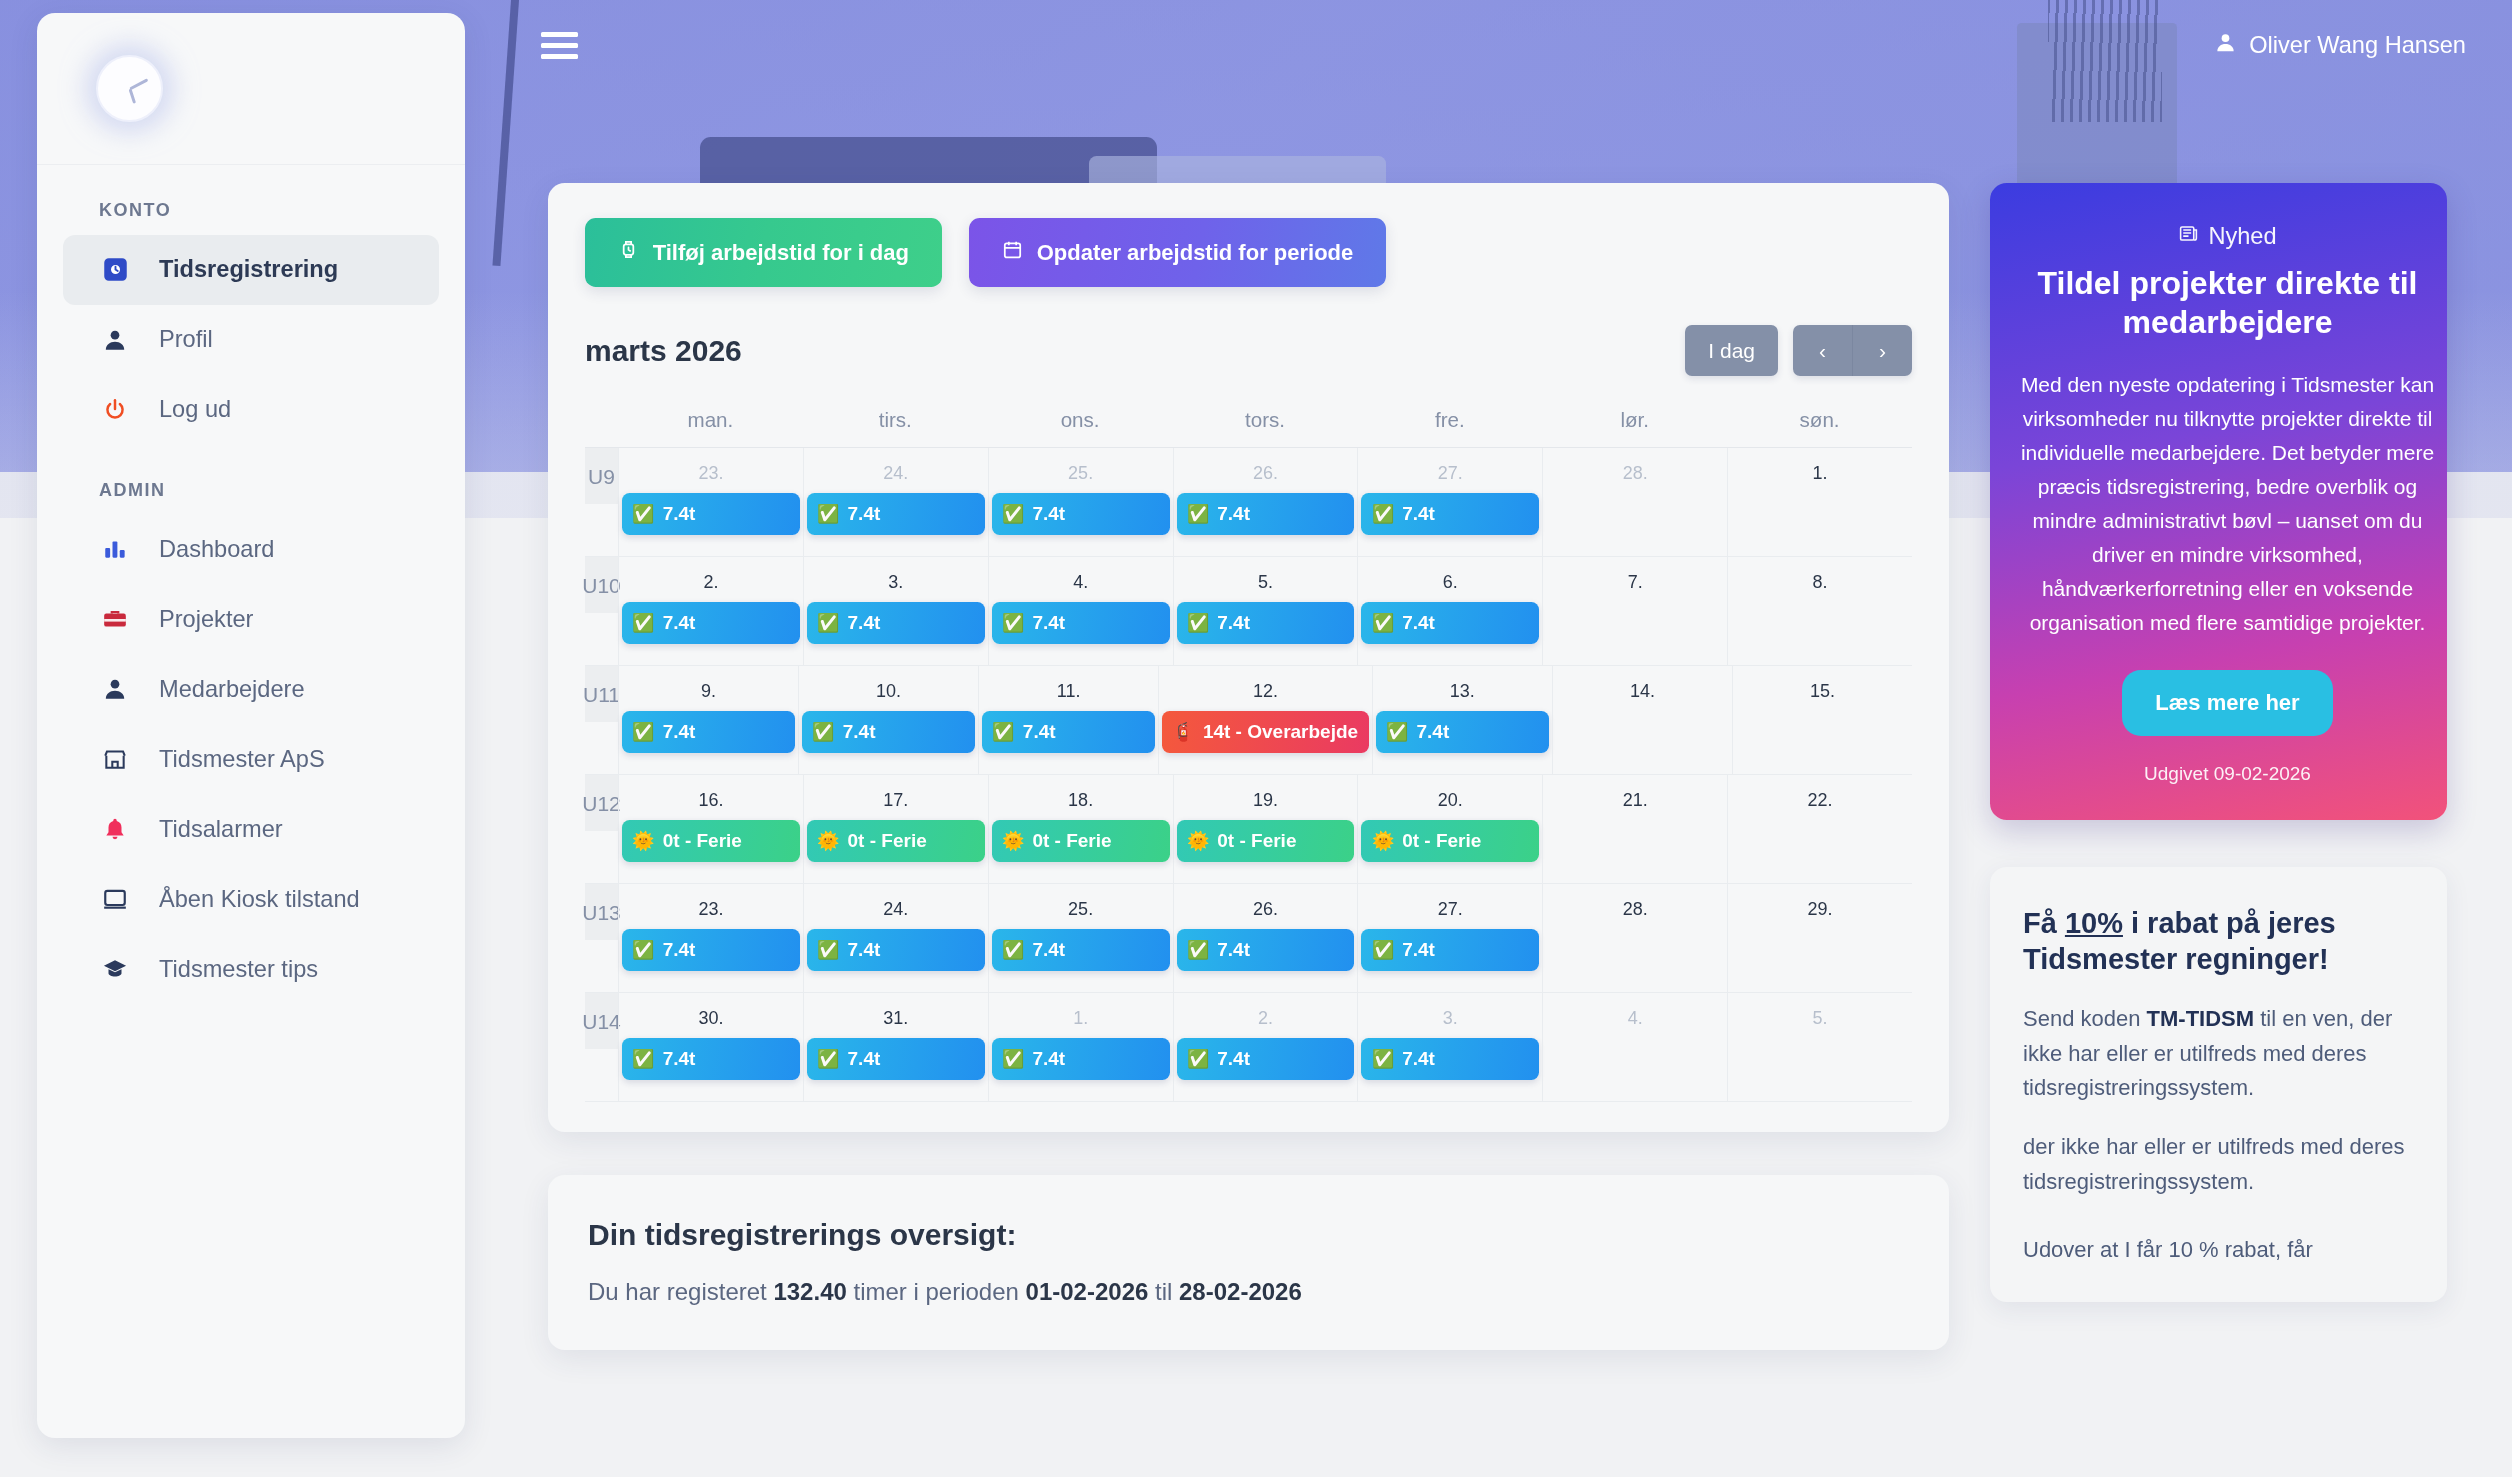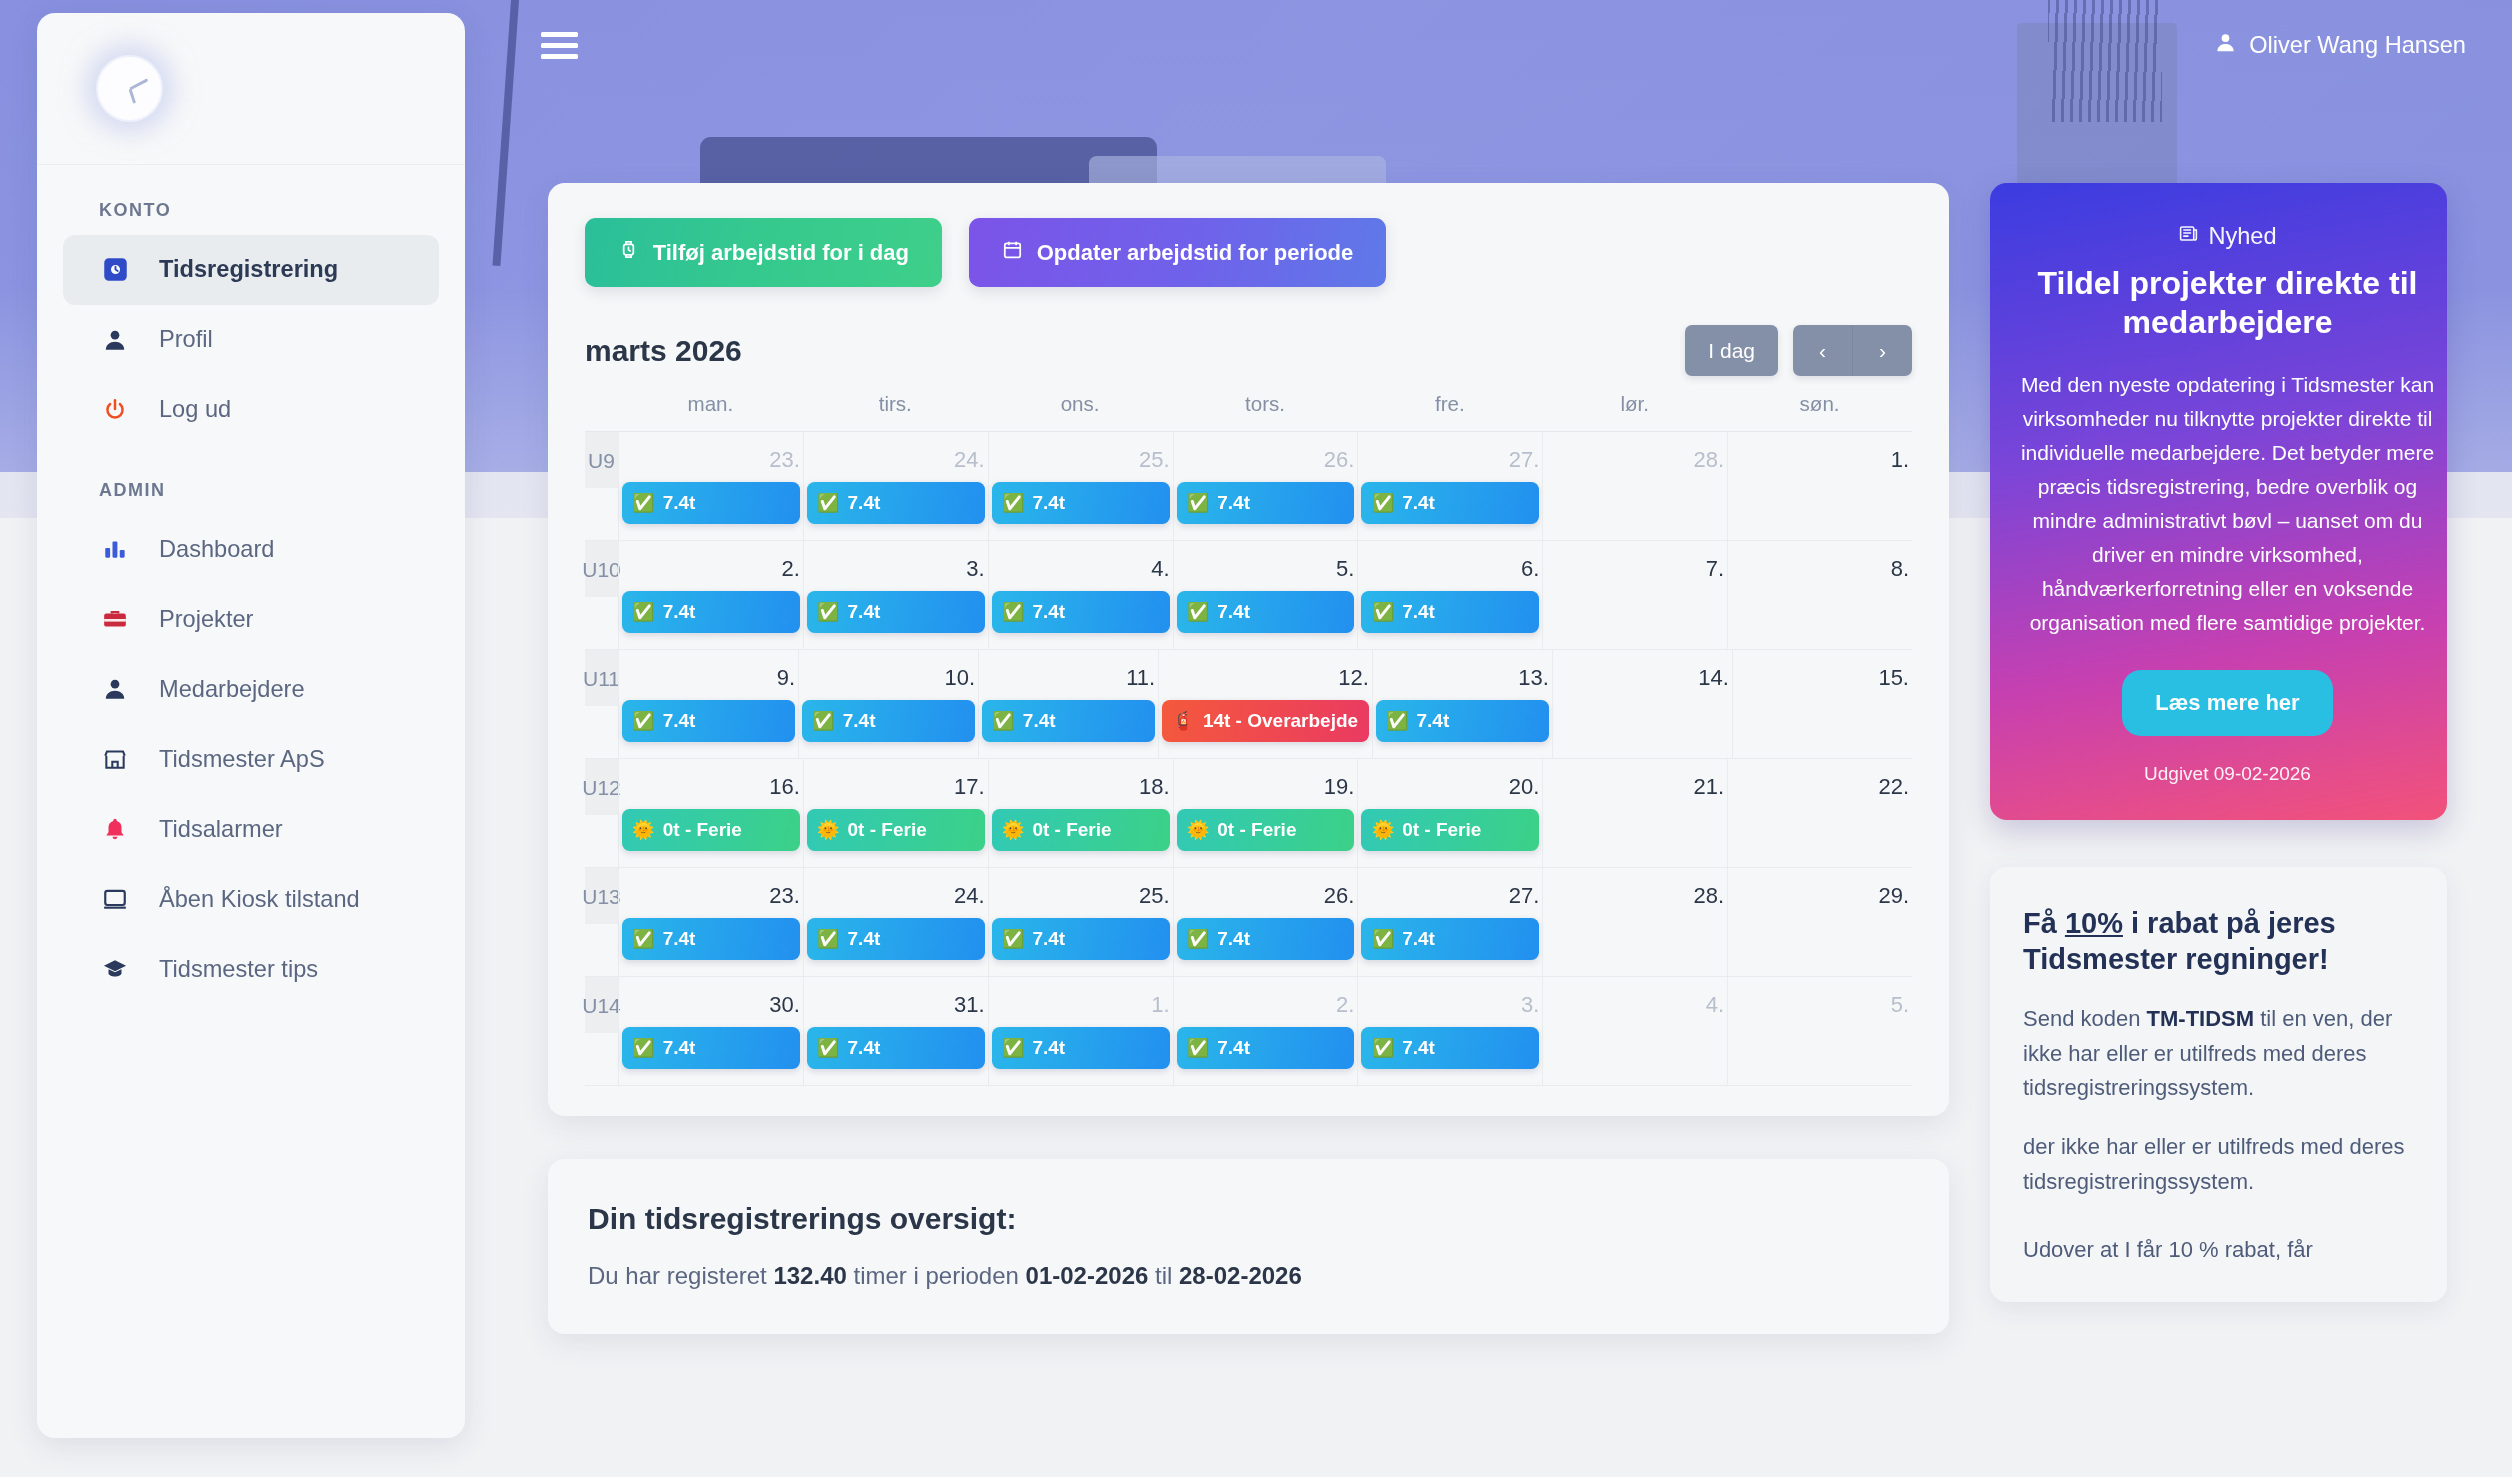--- a/index.html
+++ b/index.html
@@ -103,32 +103,32 @@
   .nav-btn {
     background: #8490a8; color: #fff; border: none; border-radius: 6.9px;
     font-size: 21px; padding: 13.7px 23px; cursor: pointer;
     box-shadow: 0 3px 7.6px rgba(40,50,100,0.12);
   }
   .arrow-group { display: flex; border-radius: 6.9px; overflow: hidden; box-shadow: 0 3px 7.6px rgba(40,50,100,0.12); }
   .arrow-group .nav-btn { border-radius: 0; box-shadow: none; padding: 13.7px 26px; }
   .arrow-group .nav-btn + .nav-btn { border-left: 0.8px solid #7b87a0; }
 
   
-  .weekdays { display: grid; grid-template-columns: 33px repeat(7, 1fr); margin-top: 16px; }
+  .weekdays { display: grid; grid-template-columns: 33px repeat(7, 1fr); margin-top: 32px; }
   .weekdays div { text-align: center; font-size: 20.6px; color: #8590a6; padding-bottom: 15px; }
   .cal-body { border-top: 0.8px solid #e4e7eb; }
   .week-row { display: grid; grid-template-columns: 33px repeat(7, 1fr); border-bottom: 0.8px solid #e9ecef; }
   .wk-label {
     font-size: 21px; color: #8590a6; background: #eceef0;
     display: flex; align-items: flex-start; justify-content: center;
     padding-top: 16.7px; height: 56px;
   }
   .day-cell { border-left: 0.8px solid #e9ecef; min-height: 108px; padding: 0 3px 9px 3px; }
   .day-cell:first-of-type { border-left: none; }
-  .day-num { text-align: right; font-size: 22px; color: #2b3648; padding: 15px 0 9px 0; }
+  .day-num { text-align: center; font-size: 18px; color: #2b3648; padding: 15px 0 9px 0; }
   .day-num.muted { color: #b7bfcc; }
   .chip {
     border-radius: 7.6px; color: #fff; font-size: 19px; font-weight: 700;
     padding: 10px 10.7px; display: flex; align-items: center; gap: 7.6px;
     white-space: nowrap; overflow: hidden; cursor: pointer;
     box-shadow: 0 2.3px 6px rgba(40,50,100,0.14);
   }
   .chip-blue  { background: linear-gradient(100deg, #2ab6ea 0%, #2290ef 100%); }
   .chip-red   { background: linear-gradient(100deg, #f4593c 0%, #ea3a62 100%); }
   .chip-green { background: linear-gradient(100deg, #32c9b5 0%, #3bd188 100%); }

